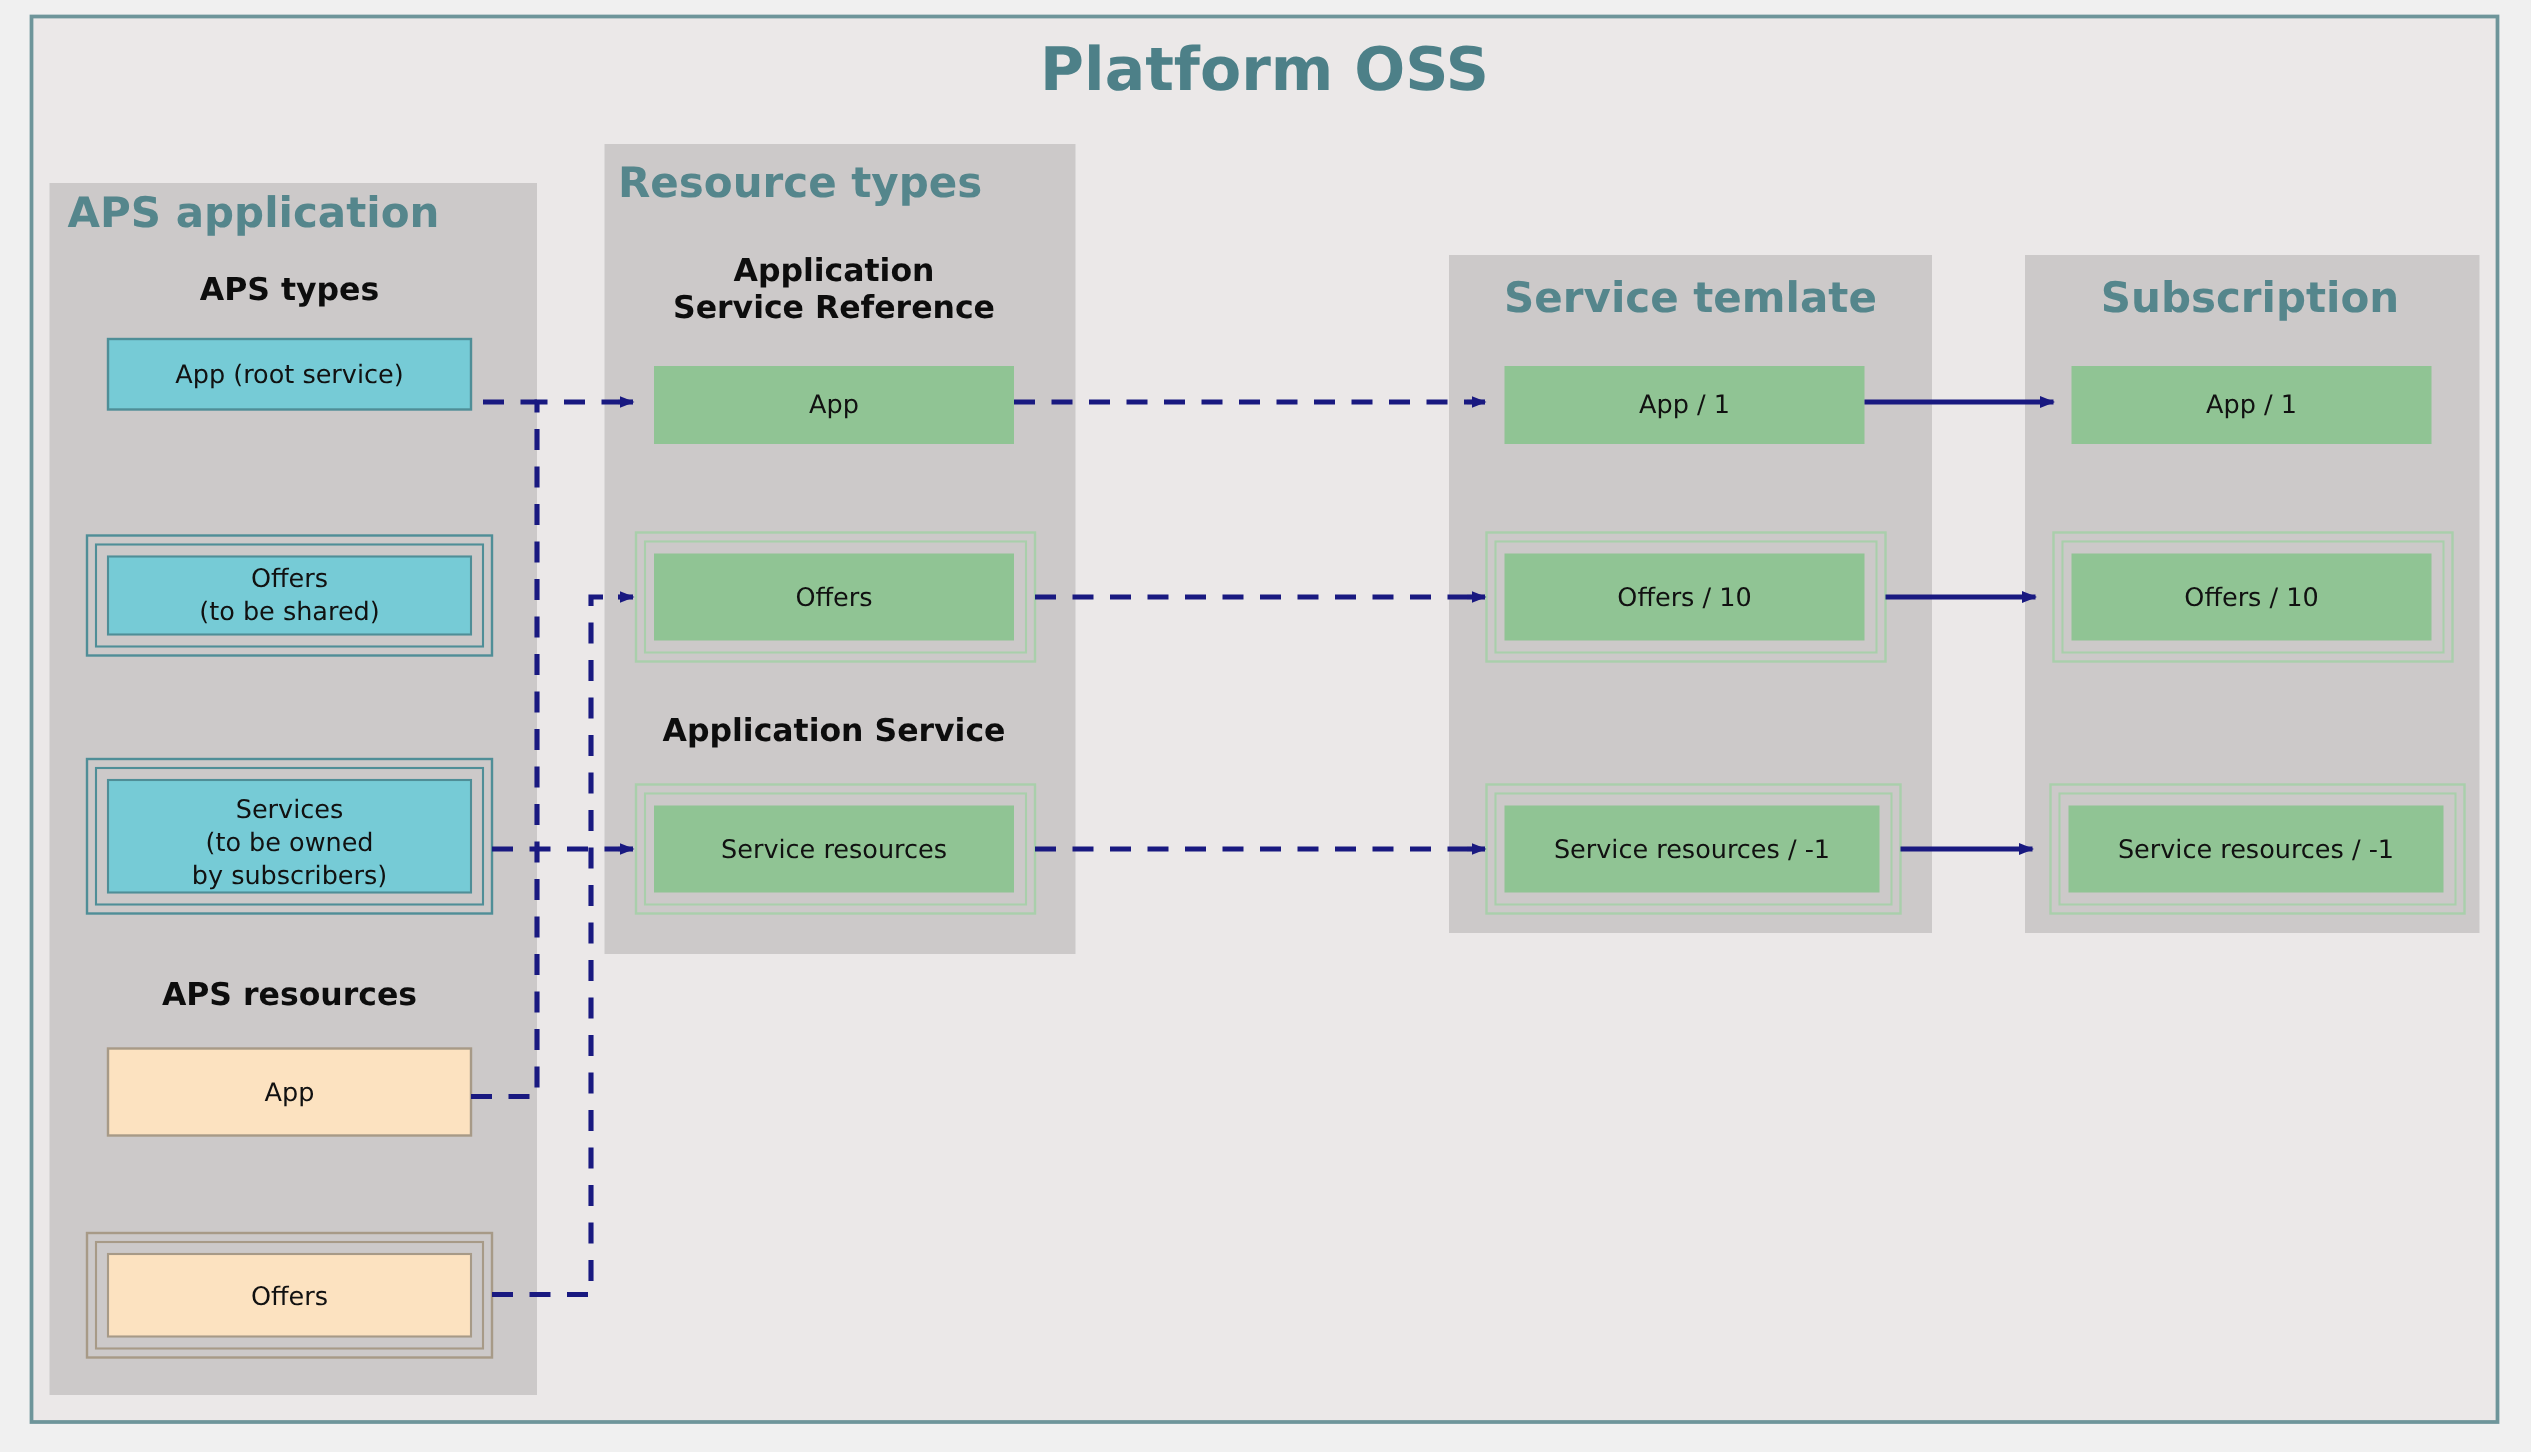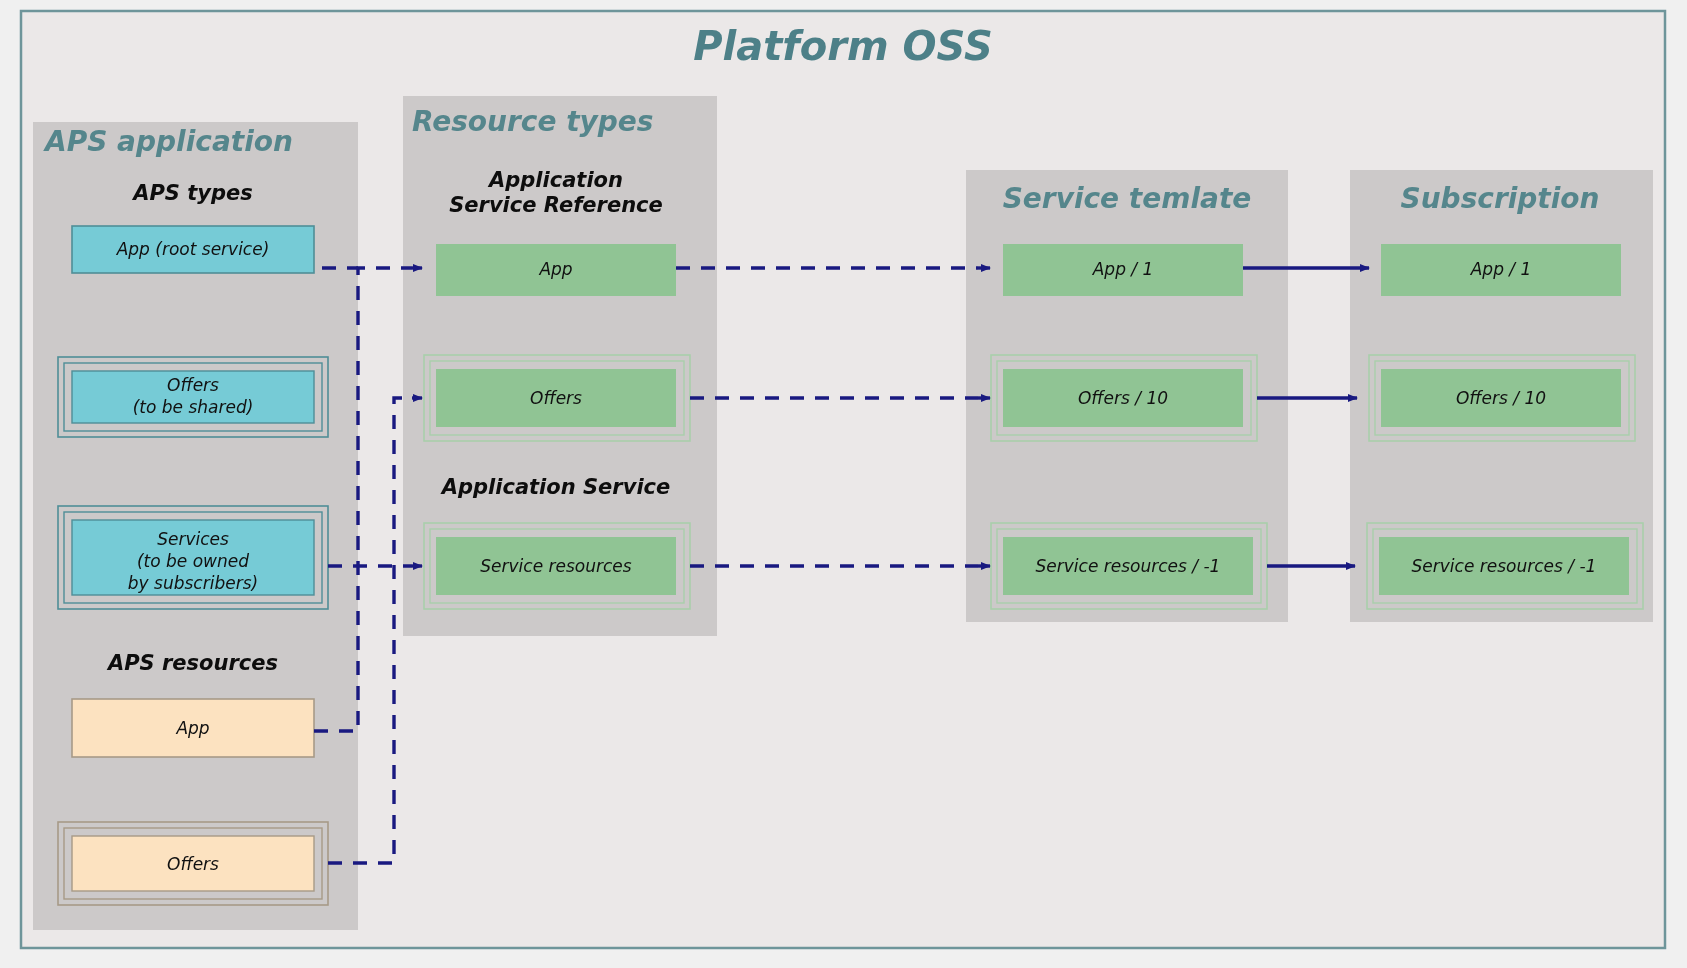--- a/index.html
+++ b/index.html
@@ -8,21 +8,20 @@
     background: #f0f0f0;
     width: 1687px;
     height: 968px;
     overflow: hidden;
     font-family: "DejaVu Sans", sans-serif;
   }
   #stage {
     position: relative;
     width: 1687px;
     height: 684px;
-    font-style: italic;
   }
   svg.diagram {
     display: block;
     width: 1687px;
     height: 968px;
   }
   .panel-title {
     font-family: "DejaVu Sans", sans-serif;
     font-weight: bold;
     fill: #55868c;

